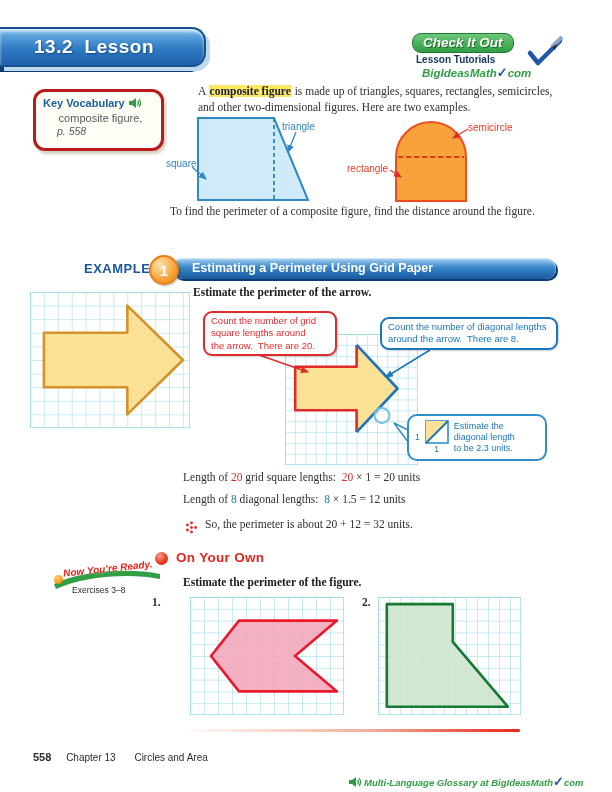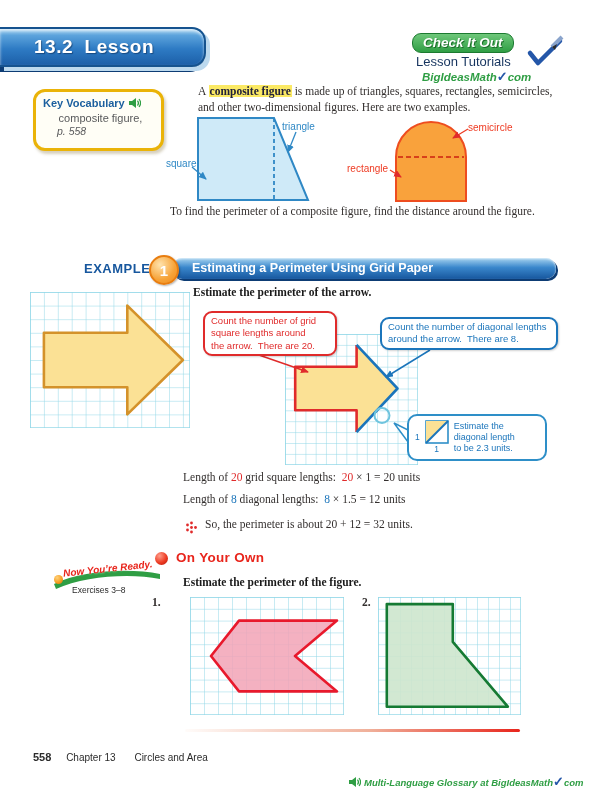--- a/index.html
+++ b/index.html
@@ -13,25 +13,25 @@
         background:linear-gradient(180deg,#a8d4f0 0%,#5ca3dc 18%,#2e7bc4 55%,#1c5fa8 100%);
         box-shadow:4px 4px 0 #bcd9ee,-2px 5px 0 #0d3c74,inset 0 2px 3px rgba(255,255,255,.65);
         display:flex;align-items:center;}
   .lesson-badge span{padding-left:34px;font-weight:bold;font-size:19px;color:#fff;
         letter-spacing:.5px;text-shadow:1px 1px 1px rgba(10,40,80,.55);}
   
   .cio{left:412px;top:33px;width:150px;height:50px;}
   .cio-band{display:inline-block;background:linear-gradient(180deg,#6ec77a,#2f9e44);
         border:1.5px solid #1c7a30;border-radius:9px;padding:1px 10px 2px 10px;color:#fff;
         font-weight:bold;font-style:italic;font-size:13.5px;text-shadow:1px 1px 0 #1c6e2a;}
-  .cio-sub{color:#16345f;font-weight:normal;font-size:13px;margin:1px 0 0 4px;}
+  .cio-sub{color:#16345f;font-weight:bold;font-size:10px;margin:1px 0 0 4px;}
   .cio-brand{font-weight:bold;font-style:italic;font-size:11.5px;color:#2f9e44;margin-left:10px;}
   .cio-check{color:#2456a8;font-weight:bold;font-style:normal;font-size:13px;}
   
-  .vocab{left:33px;top:89px;width:131px;height:62px;background:#fffef6;border:3px solid #eab308;
+  .vocab{left:33px;top:89px;width:131px;height:62px;background:#fffef6;border:3px solid #b91c1c;
         border-radius:12px;box-shadow:2px 3px 3px rgba(120,100,40,.3);padding:5px 7px;box-sizing:border-box;}
   .vocab-title{color:#1b5f9e;font-weight:bold;font-size:11px;display:flex;align-items:center;gap:3px;}
   .vocab-term{color:#58595b;font-size:11px;margin:3px 0 0 4px;text-align:center;}
   .vocab-page{color:#58595b;font-size:10.5px;font-style:italic;margin:1px 0 0 14px;}
   
   .bodytext{font-size:11.5px;line-height:1.42;}
   .hl{background:#fbe964;font-weight:bold;color:#21203a;padding:0 1px;}
   .figlabel{font-size:10px;font-family:"Liberation Sans",sans-serif;}
   
   .ex-eyebrow{color:#17579e;font-weight:bold;font-size:13px;letter-spacing:.5px;}

